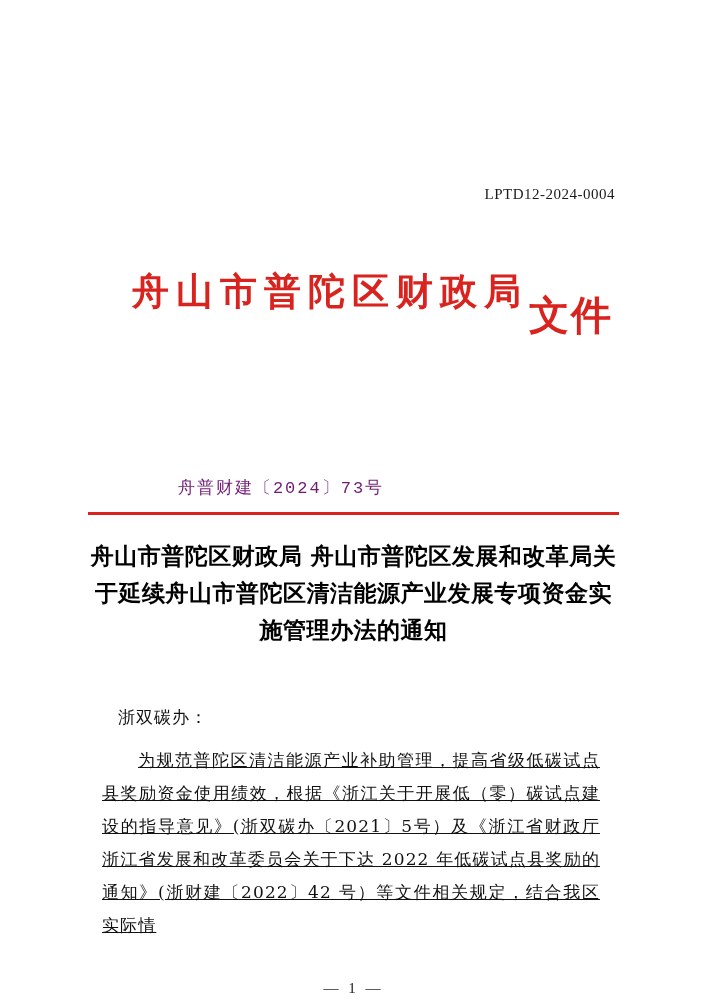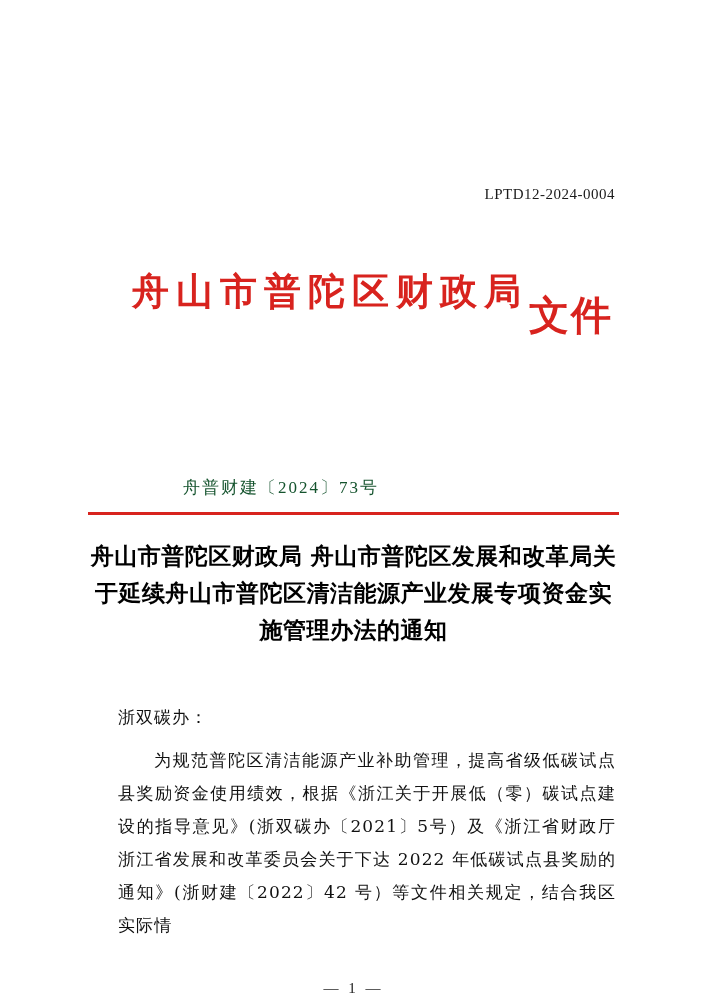--- a/index.html
+++ b/index.html
@@ -69,24 +69,24 @@
     line-height: 45px;
     letter-spacing: 2px;
     text-align: center;
   }
   .doc-number {
     position: absolute;
     left: 0;
     top: 428px;
     width: 562px;
     text-align: center;
-    font-family: Liberation Serif, serif;
+    font-family: Liberation Mono, monospace;
     font-size: 17px;
     letter-spacing: 2px;
-    color: #14532d;
+    color: #701a75;
   }
   .red-rule {
     position: absolute;
     left: 88px;
     top: 464px;
     width: 531px;
     height: 3px;
     background: #d8231e;
   }
   .title {
@@ -106,30 +106,31 @@
     position: absolute;
     left: 118px;
     top: 658px;
     font-family: "DejaVu Serif", "Liberation Serif", serif;
     font-size: 17px;
     letter-spacing: 1px;
     color: #111;
   }
   .body-text {
     position: absolute;
-    left: 118px;
+    left: 102px;
     top: 696px;
     width: 498px;
     font-family: "DejaVu Serif", "Liberation Serif", serif;
     font-size: 17px;
     line-height: 33px;
     letter-spacing: 1.1px;
     text-align: justify;
     text-justify: inter-character;
     color: #111;
+    text-decoration: underline;
   }
   .body-text p {
     margin: 0;
     text-indent: 36px;
   }
   .page-number {
     position: absolute;
     left: 0;
     top: 932px;
     width: 707px;

